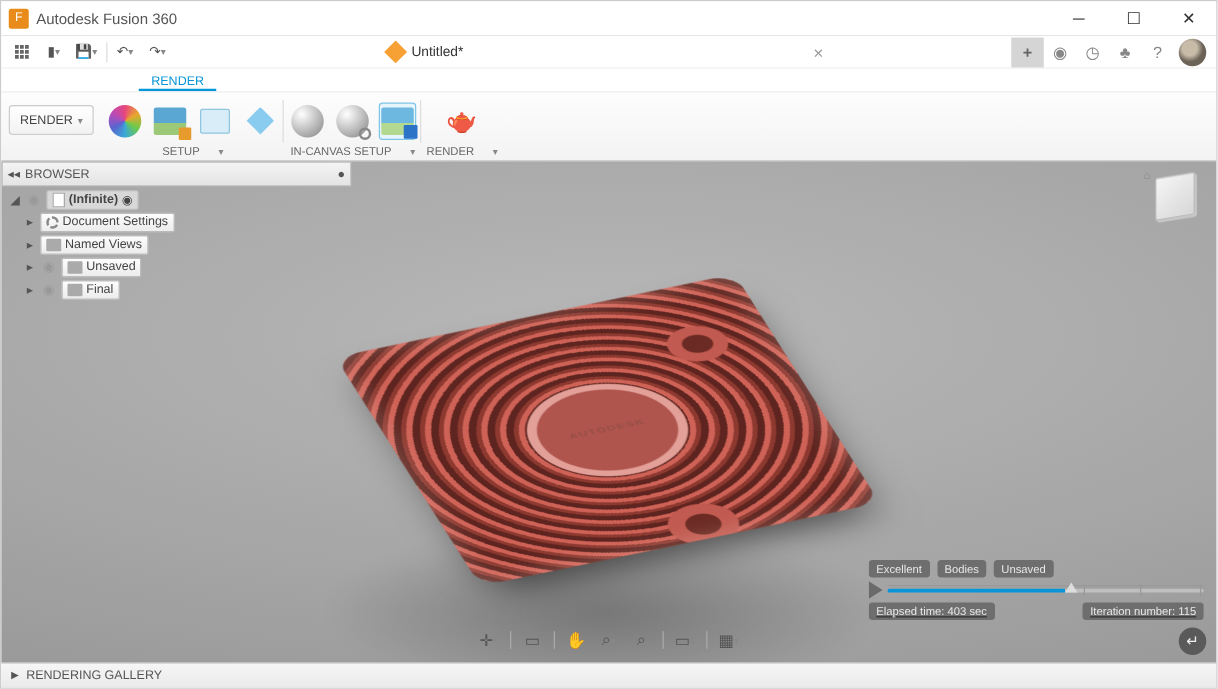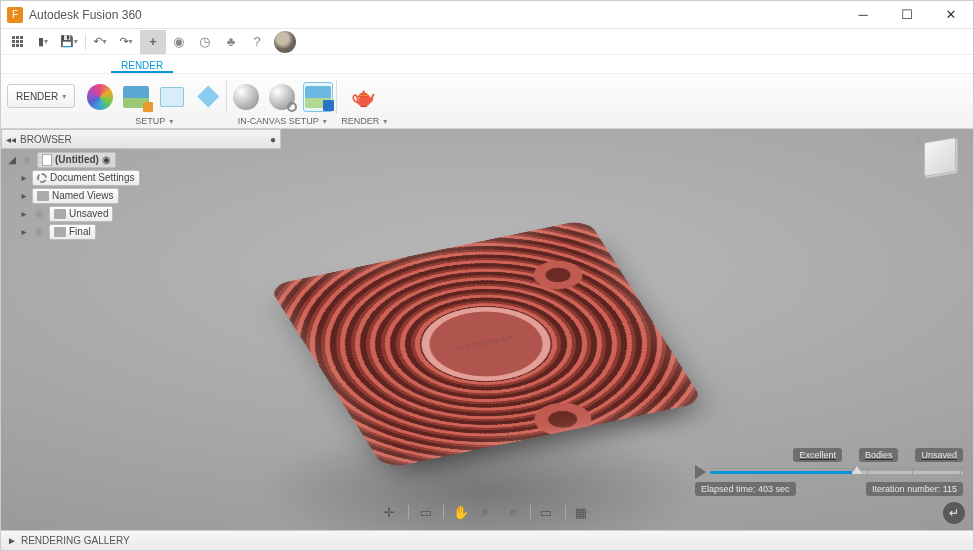--- a/index.html
+++ b/index.html
@@ -31,21 +31,21 @@
   .wtab-row { height: 18px; display: flex; align-items: flex-end; padding-left: 110px; background: #fff; }
   .wtab { font-size: 10px; color: #0696d7; padding: 2px 10px 0; border-bottom: 2px solid #0696d7; }
   
   
   .ribbon { height: 56px; display: flex; align-items: stretch; background: linear-gradient(#fdfdfd,#f3f3f3); border-bottom: 1px solid #d0d0d0; border-top: 1px solid #eee; padding: 2px 6px 0; }
   .rib-group { display: flex; flex-direction: column; align-items: center; padding: 0 4px; position: relative; }
   .rib-group.rule::after { content:""; position:absolute; right:0; top:4px; bottom:14px; width:1px; background:#ddd; }
   .rib-icons { display: flex; align-items: center; gap: 6px; flex: 1; padding-top: 2px; }
   .rib-large { width: 30px; height: 30px; display: flex; align-items: center; justify-content: center; border-radius: 3px; }
   .rib-large.sel { border: 1px solid #7ec5e8; background: #e6f4fb; }
-  .rib-label { font-size: 9px; color: #666; padding: 1px 0 2px; display: flex; align-items: center; gap: 4px; }
+  .rib-label { font-size: 9px; color: #666; padding: 1px 0 2px; display: flex; align-items: center; gap: 15px; }
   .render-pill { display: flex; align-items: center; border: 1px solid #ccc; background: linear-gradient(#fff,#f2f2f2); border-radius: 3px; padding: 4px 8px; font-size: 10px; color: #444; margin: 8px 6px 0 0; gap: 4px; height: 24px; align-self: flex-start; }
   .appearance-ball { width: 26px; height: 26px; border-radius: 50%; background: conic-gradient(#e8467c,#e8a82e,#6dca4b,#3aa8d8,#5964cf,#b84bb9,#e8467c); }
   .scene-ic { width: 26px; height: 22px; background: linear-gradient(#5ba7d4 55%,#9cc977 55%); border-radius: 2px; position: relative; }
   .scene-ic::after { content:""; position:absolute; right:-4px; bottom:-4px; width:10px; height:10px; background:#e89b2d; border-radius:1px; }
   .decal-ic { width: 24px; height: 20px; background: #d8edf7; border: 1px solid #8fc5de; border-radius: 2px; }
   .texture-ic { width: 22px; height: 22px; background: #8accf0; clip-path: polygon(50% 0,100% 50%,50% 100%,0 50%); }
   .canvas-ball { width: 26px; height: 26px; border-radius: 50%; background: radial-gradient(circle at 32% 28%, #fff 0%, #d9d9d9 30%, #9a9a9a 80%); }
   .canvas-img { width: 26px; height: 22px; background: linear-gradient(#6db8e0 55%,#b3d88f 55%); border-radius: 2px; position: relative; }
   .save-badge { position: absolute; right: -3px; bottom: -3px; width: 11px; height: 11px; background: #2b73c7; border-radius: 1px; }
   .teapot-ic { font-size: 20px; color: #999; }
@@ -80,29 +80,29 @@
   .model::after { content:"AUTODESK"; position:absolute; left:50%; top:50%; transform:translate(-50%,-60%); font-size:10px; letter-spacing:1px; color:#965049; font-weight:bold; }
   .model-shadow { position:absolute; left:240px; top:290px; width:480px; height:140px; background: radial-gradient(ellipse, rgba(0,0,0,.28) 0%, transparent 65%); filter: blur(6px); }
   
   
   .viewcube { position: absolute; top: 8px; right: 10px; width: 46px; height: 46px; }
   .vc-cube { width: 36px; height: 36px; margin: 2px auto; background: linear-gradient(145deg,#f5f5f5,#d7d7d7); border: 1px solid #bbb; transform: rotateX(18deg) rotateY(-28deg); border-radius: 2px; box-shadow: 1px 1px 0 #ccc, 2px 2px 0 #c5c5c5; }
   .vc-home { position:absolute; top:-2px; left:-2px; font-size:9px; color:#888; }
   
   
   .progress-wrap { position: absolute; right: 10px; bottom: 34px; width: 268px; }
-  .quality-pills { display: flex; justify-content: flex-end; gap: 17px; margin-bottom: 3px; text-decoration: underline; }
+  .quality-pills { display: flex; gap: 6px; margin-bottom: 3px; }
   .qpill { background: #6e6e6e; color: #e8e8e8; font-size: 9px; padding: 2px 6px; border-radius: 3px; }
   .slider-row { display: flex; align-items: center; gap: 4px; }
   .play-tri { width:0; height:0; border-left: 11px solid #6a6a6a; border-top: 7px solid transparent; border-bottom: 7px solid transparent; }
   .slider-track { flex:1; height:3px; background: linear-gradient(90deg,#0a95d8 0 56%, #bfbfbf 56%); border-radius:2px; position:relative; }
   .slider-track::before { content:""; position:absolute; left:0; right:0; top:-3px; height:1px; background:#999; }
   .slider-track::after { content:""; position:absolute; left:56%; top:-5px; width:0; height:0; border-left:5px solid transparent; border-right:5px solid transparent; border-bottom:8px solid #ddd; }
   .tick { position:absolute; top:-4px; width:1px; height:10px; background:#999; }
-  .prog-labels { display:flex; justify-content: space-between; margin-top:3px; }
+  .prog-labels { display:flex; justify-content: space-between; margin-top:3px;text-decoration:underline; }
   .plabel { background: #6e6e6e; color:#e8e8e8; font-size:9px; padding: 2px 6px; border-radius:3px; }
   
   
   .nav-toolbar { position: absolute; bottom: 6px; left: 50%; transform: translateX(-50%); display: flex; align-items: center; gap: 2px; background: rgba(255,255,255,0); padding: 2px 4px; border-radius: 3px; }
   .nav-btn { width: 24px; height: 20px; display: flex; align-items: center; justify-content: center; color: #555; font-size: 13px; }
   .nav-sep { width:1px; height:14px; background:#aaa; margin:0 3px; }
   .return-btn { position:absolute; right:8px; bottom:6px; width:22px; height:22px; border-radius:50%; background:#5a5a5a; color:#eee; display:flex; align-items:center; justify-content:center; font-size:12px; }
   
   
   .statusbar { height: 20px; background: linear-gradient(#f6f6f6,#eaeaea); border-top: 1px solid #ccc; display: flex; align-items: center; padding: 0 6px; font-size: 10px; color: #555; gap: 4px; }
@@ -147,20 +147,27 @@
   <div class="qb-sep"></div>
   <div class="qb-btn">
       <span>↶</span>
       <span class="caret">▾</span>
     </div>
   <div class="qb-btn">
       <span>↷</span>
       <span class="caret">▾</span>
     </div>
 
+  <div class="tabspace">
+    <div class="doc-tab">
+      <div class="cube-ic"></div>
+      <span>Untitled*</span>
+    </div>
+    <span class="tab-close">×</span>
+  </div>
 
   <div class="right-icons">
     <div class="ri-btn plus">+</div>
     <div class="ri-btn">◉</div>
     <div class="ri-btn">◷</div>
     <div class="ri-btn">
         <span>♣</span>
       </div>
     <div class="ri-btn">?</div>
     <div class="avatar"></div>
@@ -238,21 +245,21 @@
     <span>◂◂</span>
     <span style="font-weight:normal">BROWSER</span>
     <span class="pin">●</span>
   </div>
   <div class="tree">
     <div class="tree-row">
       <span class="tree-arrow">◢</span>
       <span class="tree-eye">◉</span>
       <div class="tree-box" style="background:#d8d8d8">
         <div class="doc-ic"></div>
-        <span style="font-weight:bold">(Untitled)</span>
+        <span style="font-weight:bold">(Infinite)</span>
         <span>◉</span>
       </div>
     </div>
     <div class="tree-row indent-1">
       <span class="tree-arrow">▸</span>
       <div class="tree-box">
           <div class="gear-ic"></div>
           <span>Document Settings</span>
         </div>
     </div>

